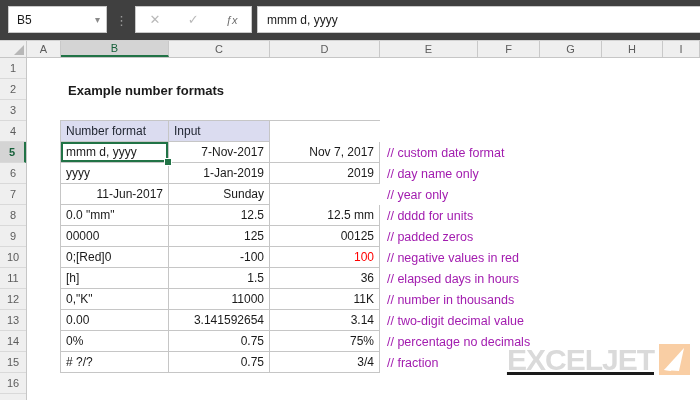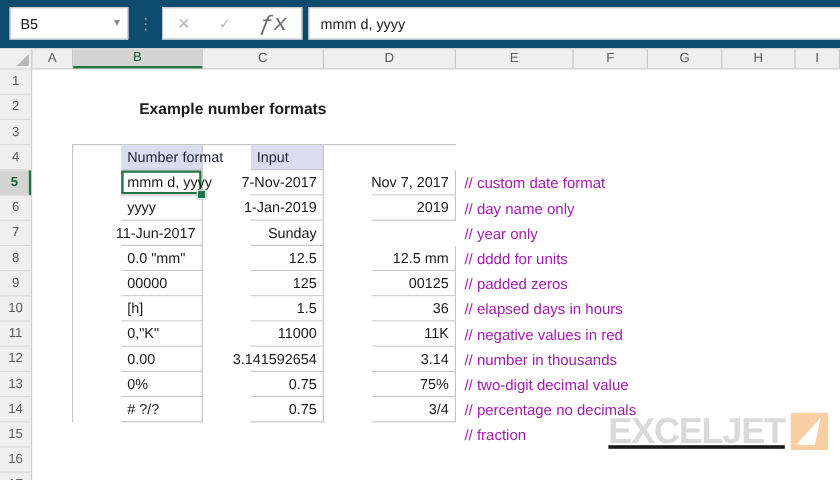--- a/index.html
+++ b/index.html
@@ -1,53 +1,53 @@
 <!DOCTYPE html>
 <html><head>
 <meta charset="utf-8">
 <style>
   html,body{margin:0;padding:0;}
   .app{position:relative;width:700px;height:400px;background:#ffffff;overflow:hidden;
        font-family:"Liberation Sans","DejaVu Sans",sans-serif;font-size:12px;color:#1a1a1a;}
 
   
-  .topbar{position:absolute;left:0;top:0;width:700px;height:41px;background:#0c4a6e;border-bottom:1px solid #d2d2d2;box-sizing:border-box;}
+  .topbar{position:absolute;left:0;top:0;width:700px;height:41px;background:#404040;border-bottom:1px solid #d2d2d2;box-sizing:border-box;}
   .namebox{position:absolute;left:8px;top:6px;width:99px;height:27px;background:#fff;border:1px solid #c9c9c9;box-sizing:border-box;
            display:flex;align-items:center;justify-content:space-between;padding:0 6px 0 8px;}
   .namebox .caret{color:#8a8a8a;font-size:10px;}
   .drag-dots{position:absolute;left:115px;top:7px;height:26px;display:flex;align-items:center;color:#9a9a9a;font-size:13px;letter-spacing:0;}
   .fbtns{position:absolute;left:135px;top:6px;width:117px;height:27px;background:#fff;border:1px solid #c9c9c9;box-sizing:border-box;
          display:flex;align-items:center;justify-content:space-around;}
   .fbtn{color:#b9b9b9;font-size:13px;line-height:1;}
-  .fx{color:#6d6d6d;font-style:italic;font-family:Liberation Mono, monospace;font-size:19px;}
+  .fx{color:#6d6d6d;font-style:italic;font-family:Liberation Sans, sans-serif;font-size:11px;}
   .formulabar{position:absolute;left:257px;top:6px;width:443px;height:27px;background:#fff;border:1px solid #c9c9c9;border-right:none;box-sizing:border-box;
               display:flex;align-items:center;padding-left:9px;color:#1a1a1a;}
 
   
   .colheader-strip{position:absolute;left:0;top:41px;width:700px;height:17px;background:#efefef;border-bottom:1px solid #c6c6c6;box-sizing:border-box;display:flex;}
   .corner{width:27px;height:16px;border-right:1px solid #c9c9c9;box-sizing:border-box;position:relative;background:#efefef;}
   .corner .tri{position:absolute;right:2px;bottom:2px;width:0;height:0;border-left:10px solid transparent;border-bottom:10px solid #b7b7b7;}
   .col-head{height:16px;border-right:1px solid #c9c9c9;box-sizing:border-box;display:flex;align-items:center;justify-content:center;
             color:#5c5c5c;font-size:11px;}
   .col-head.active{background:#d4d4d4;border-bottom:2px solid #217346;color:#17613b;}
 
   
   .rowheader-strip{position:absolute;left:0;top:58px;width:27px;height:342px;background:#efefef;border-right:1px solid #c6c6c6;box-sizing:border-box;overflow:hidden;}
   .row-head{height:21px;box-sizing:border-box;border-bottom:1px solid #d9d9d9;display:flex;align-items:center;justify-content:center;
             color:#5c5c5c;font-size:11px;}
   .row-head.active{background:#d4d4d4;border-right:2px solid #217346;color:#17613b;font-weight:bold;}
 
   
   .sheet{position:absolute;left:27px;top:58px;width:673px;height:342px;background:#fff;}
-  .sheet-title{position:absolute;left:41px;top:25px;font-weight:bold;font-size:13px;color:#1b1b1b;margin-left:48px;}
+  .sheet-title{position:absolute;left:41px;top:25px;font-weight:bold;font-size:13px;color:#1b1b1b;}
 
   .number-table{position:absolute;left:33px;top:62px;border-top:1px solid #c6c6c6;border-left:1px solid #c6c6c6;}
   .t-row{display:grid;grid-template-columns:108px 101px 110px;}
   .t-cell{height:21px;box-sizing:border-box;border-right:1px solid #c6c6c6;border-bottom:1px solid #c6c6c6;
-          display:flex;align-items:center;padding:0 5px;white-space:nowrap;overflow:visible;position:relative;background:#fff;margin-left:40px;}
+          display:flex;align-items:center;padding:0 5px;white-space:nowrap;overflow:visible;position:relative;background:#fff;}
   .t-head{background:#dbdcf0;color:#1f2430;}
   .num{justify-content:flex-end;}
   .t-cell.selected{box-shadow:inset 0 0 0 2px #217346;z-index:2;}
   .fill-handle{position:absolute;right:-4px;bottom:-4px;width:6px;height:6px;background:#217346;border:1px solid #ffffff;z-index:3;}
 
   .comments{position:absolute;left:353px;top:84px;width:300px;}
   .comment{height:21px;display:flex;align-items:center;padding-left:7px;color:#a21caf;font-size:12.5px;white-space:nowrap;}
 
   
   .logo{position:absolute;right:10px;top:286px;display:flex;align-items:center;gap:5px;text-decoration:underline;}
@@ -141,20 +141,25 @@
             <div class="t-cell">0.0 "mm"</div>
             <div class="t-cell num">12.5</div>
             <div class="t-cell num">12.5 mm</div>
           </div>
           <div class="t-row">
             <div class="t-cell">00000</div>
             <div class="t-cell num">125</div>
             <div class="t-cell num">00125</div>
           </div>
           <div class="t-row">
+            <div class="t-cell">0;[Red]0</div>
+            <div class="t-cell num">-100</div>
+            <div class="t-cell num" style="color: rgb(255, 0, 0);">100</div>
+          </div>
+          <div class="t-row">
             <div class="t-cell">[h]</div>
             <div class="t-cell num">1.5</div>
             <div class="t-cell num">36</div>
           </div>
           <div class="t-row">
             <div class="t-cell">0,"K"</div>
             <div class="t-cell num">11000</div>
             <div class="t-cell num">11K</div>
           </div>
           <div class="t-row">
@@ -174,22 +179,22 @@
           </div>
         </div>
     </div>
 
     <div class="comments" id="comments">
         <div class="comment">// custom date format</div>
         <div class="comment">// day name only</div>
         <div class="comment">// year only</div>
         <div class="comment">// dddd for units</div>
         <div class="comment">// padded zeros</div>
+        <div class="comment">// negative values in red</div>
         <div class="comment">// elapsed days in hours</div>
-        <div class="comment">// negative values in red</div>
         <div class="comment">// number in thousands</div>
         <div class="comment">// two-digit decimal value</div>
         <div class="comment">// percentage no decimals</div>
         <div class="comment">// fraction</div>
       </div>
 
     <div class="logo">
       <span class="logo-text">EXCELJET</span>
       <span class="logo-badge">
         <svg width="31" height="31" viewBox="0 0 31 31">

